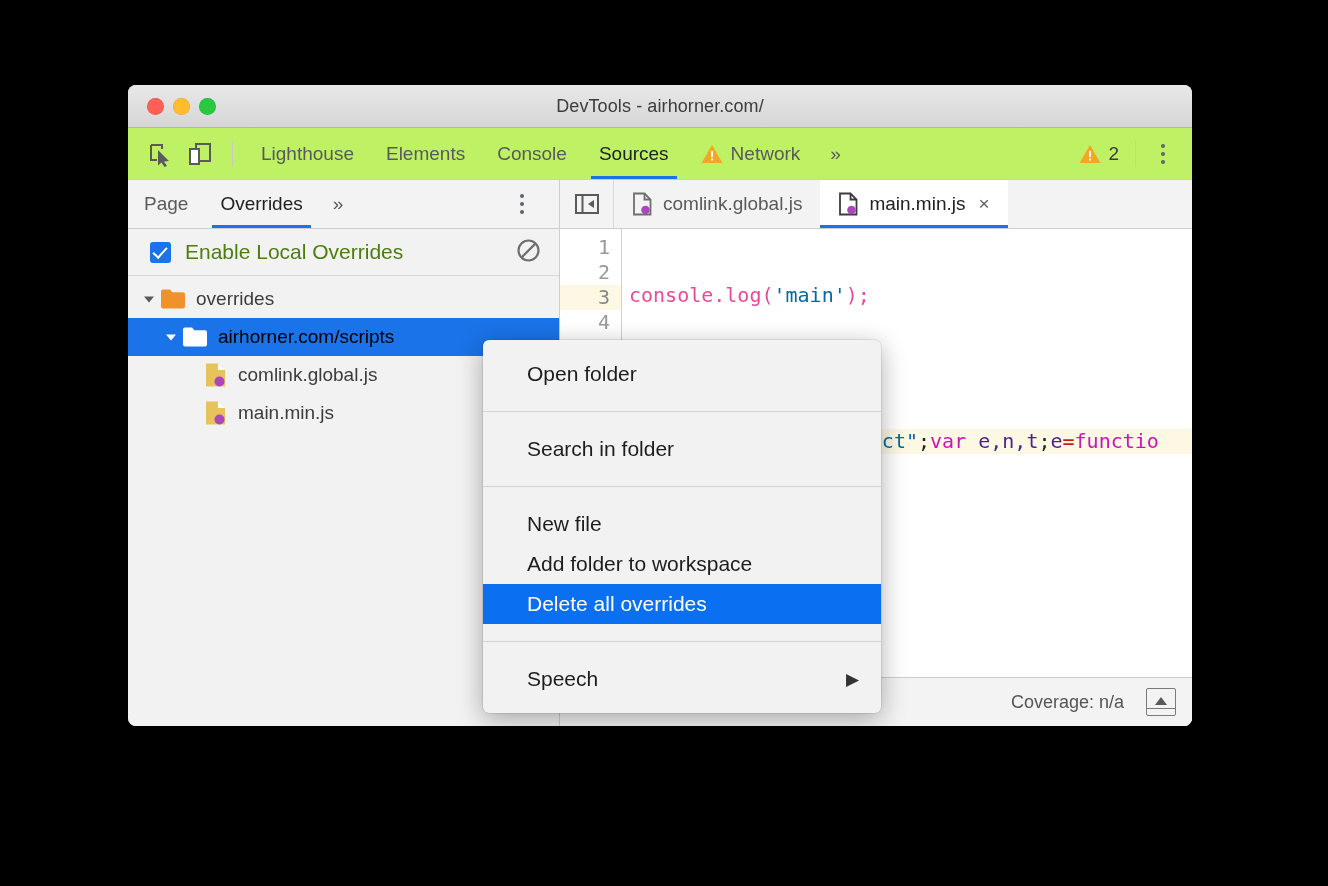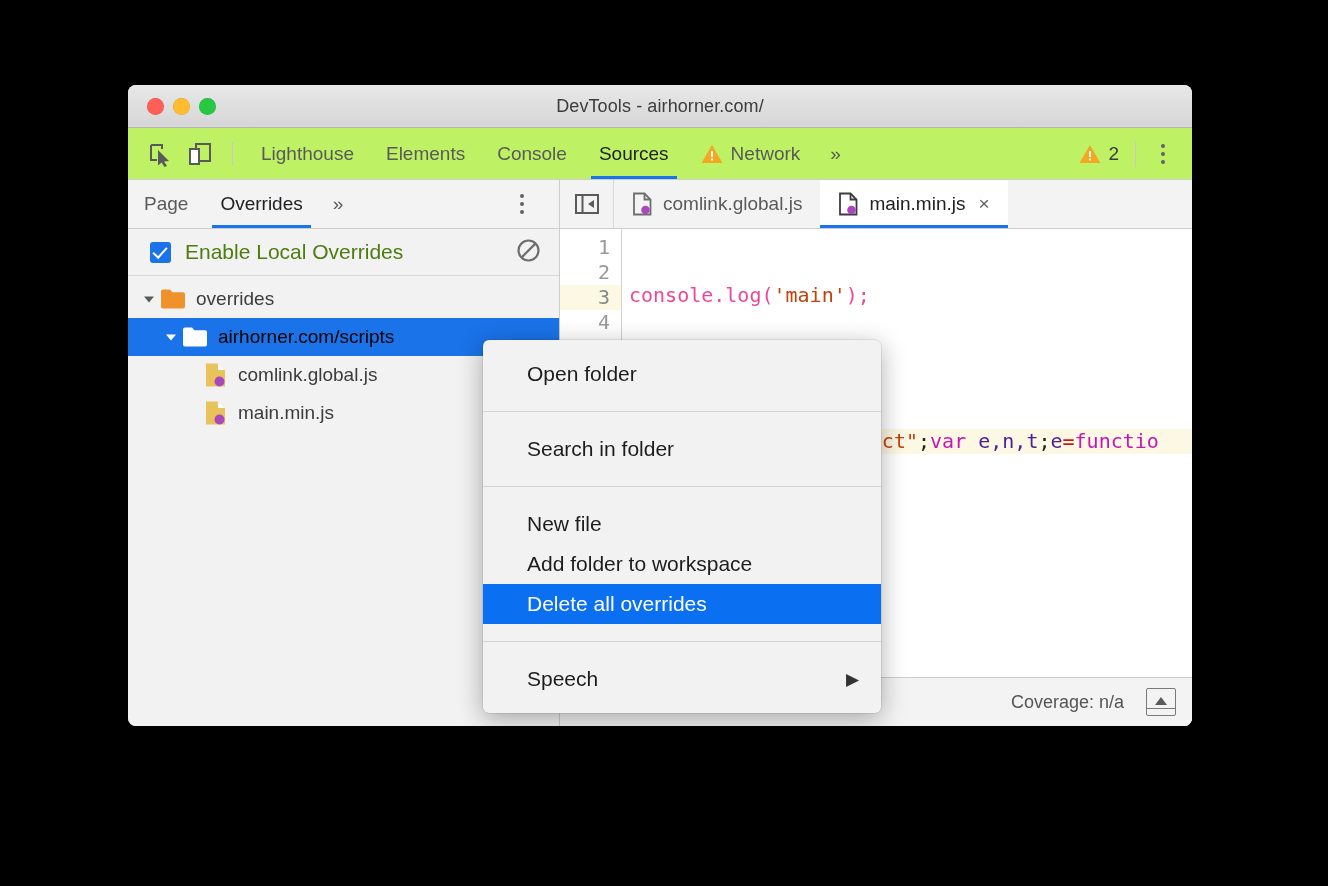--- a/index.html
+++ b/index.html
@@ -177,21 +177,21 @@
   .gutter div { height: 25px; line-height: 25px; padding-right: 11px; }
   .gutter div.hl { background: #fdf8e3; color: #888; }
   .code-lines {
     flex: 1 1 auto; padding-top: 6px; min-width: 0;
     font-family: "DejaVu Sans Mono", monospace;
     font-size: 20px; white-space: pre; overflow: hidden;
   }
   .code-lines div { height: 25px; line-height: 25px; padding-left: 7px; }
   .code-lines div.hl { background: #fdf8e3; }
   .tok-plain { color: #ec4899; }
-  .tok-str  { color: #c2410c; text-align: right; }
+  .tok-str  { color: #0369a1; text-align: right; }
   .tok-kw   { color: #c915b5; }
   .tok-var  { color: #4c1d95; }
   .tok-op   { color: #c41a16; }
   .tok-punct{ color: #202124; }
 
   .statusbar {
     height: 49px; flex: 0 0 49px;
     background: #f3f3f3; border-top: 1px solid #cdcdcd;
     display: flex; align-items: center; padding: 0 16px;
     font-size: 18px; color: #555;

